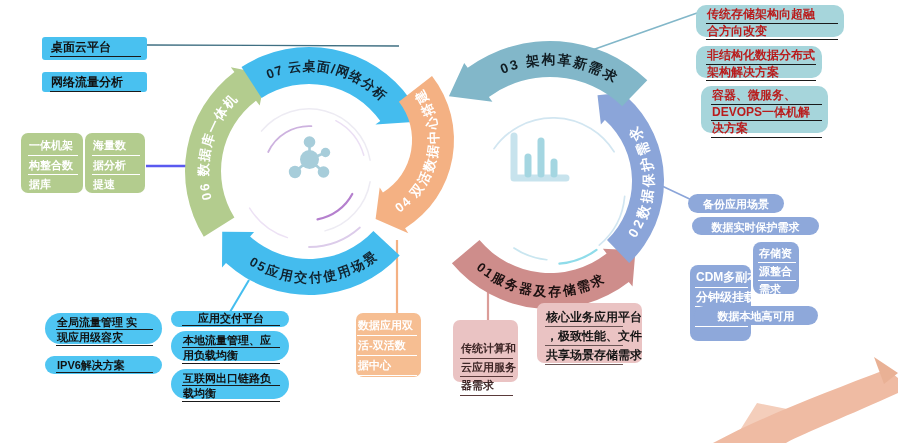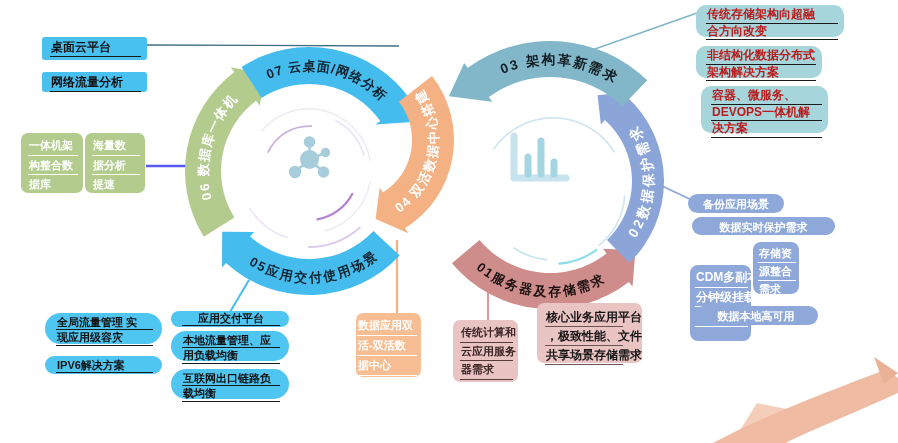--- a/index.html
+++ b/index.html
@@ -12,21 +12,21 @@
   
   .sky{background:#49C1F0;color:#111;--ul:#1a1a1a;border-radius:3px;font-size:12px;padding:3px 6px 1px 8px;}
   
   .skypill{background:#4FC5F2;color:#111;--ul:#1a1a1a;border-radius:999px;font-size:11px;padding:2px 9px 0 11px;}
   .skypill.ctr{text-align:center;}
   
   .green{background:#B3CC8E;color:#fff;--ul:#ffffff;border-radius:7px;font-size:11px;padding:3px 5px 1px 7px;line-height:1.7;}
   
   .orangebx{background:#F6BE92;color:#fff;--ul:#ffffff;border-radius:7px;font-size:11px;padding:3px 4px 1px 1px;line-height:1.72;}
   
-  .pink{background:#EAC3C3;border-radius:7px;padding:4px 5px 2px 7px;}
+  .pink{background:#EAC3C3;border-radius:7px;padding:20px 5px 2px 7px;}
   .pink.small{color:#3d2626;--ul:#5a3a3a;font-size:11px;line-height:1.6;}
   .pink.big{color:#151515;--ul:#6b5555;font-size:12px;line-height:1.5;padding:5px 19px 2px 8px;}
   
   .teal{background:#A6D5DB;color:#b91c1c;--ul:#1a1a1a;border-radius:10px;font-size:12px;padding:2px 6px 1px 10px;}
   
   .steel{background:#8EA8DA;color:#fff;border-radius:8px;font-size:11px;padding:3px 3px 1px 5px;--ul:#ffffff;line-height:1.55;}
   .steelpill{background:#8EA8DA;color:#fff;border-radius:999px;font-size:11px;padding:3px 6px 1px 6px;text-align:center;}
   .steelpill .ln{border-bottom:none;padding:0;white-space:nowrap;}
 </style>
 </head>
@@ -172,21 +172,21 @@
   </div>
   <div class="box teal" style="left:701px;top:86px;width:127px;height:47px;">
     <span class="ln">容器、微服务、</span>
     <span class="ln">DEVOPS一体机解</span>
     <span class="ln">决方案</span>
   </div>
 
   <div class="box steelpill" style="left:688px;top:194px;width:96px;height:19px;">
     <span class="ln">备份应用场景</span>
   </div>
-  <div class="box steelpill" style="left:692px;top:217px;width:143px;height:18px;">
+  <div class="box steelpill" style="left:692px;top:217px;width:127px;height:18px;">
     <span class="ln">数据实时保护需求</span>
   </div>
   <div class="box steel" style="left:690px;top:242px;width:61px;height:76px;font-size:12px;margin-top:23px;">
     <span class="ln">CDM多副本</span>
     <span class="ln">分钟级挂载</span>
     <span class="ln">恢复需求</span>
   </div>
   <div class="box steel" style="left:753px;top:242px;width:46px;height:52px;">
     <span class="ln">存储资</span>
     <span class="ln">源整合</span>

